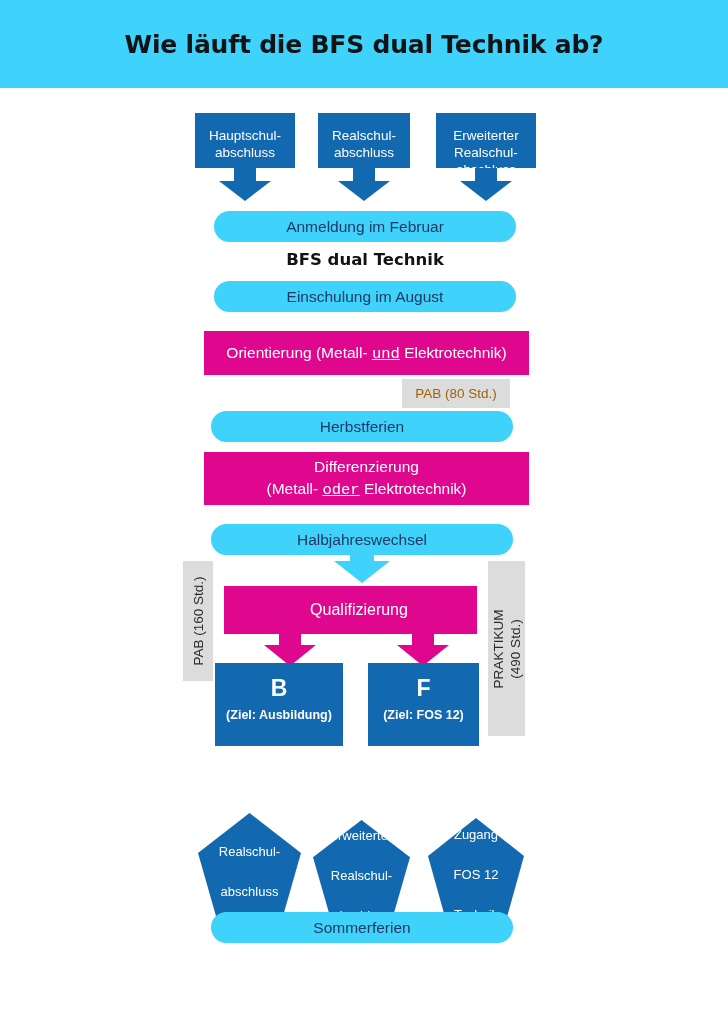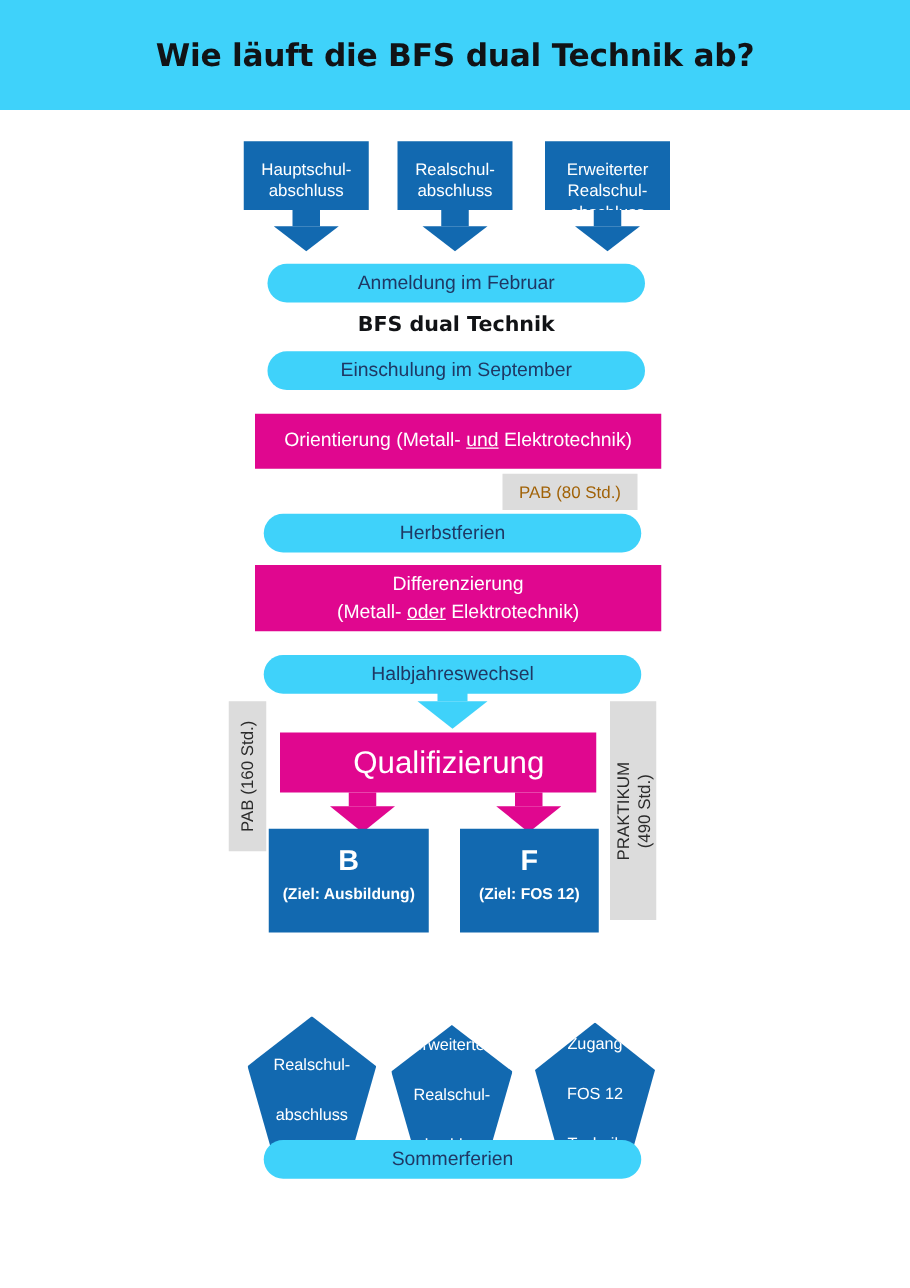--- a/index.html
+++ b/index.html
@@ -54,21 +54,21 @@
     box-sizing:border-box;
   }
 
   
   .mag{
     background:#E0078F;color:#ffffff;
     display:flex;align-items:center;justify-content:center;
     text-align:center;font-size:15.5px;line-height:22px;
     box-sizing:border-box;
   }
-  .mag u{text-decoration:underline;}
+  .mag u{text-decoration:underline;font-family:Liberation Mono, monospace;}
 
   
   .caption{
     color:#111316;font-weight:bold;text-align:center;
     font-family:"DejaVu Sans", sans-serif;
   }
 
   
   .grey{
     background:#DCDCDC;color:#a16207;
@@ -145,21 +145,21 @@
   </div>
   <div class="abs arr" style="left:436px;top:168px;width:100px;height:33px;">
     <div class="shaft" style="top:0;width:22px;height:13px;background:#1269B0;"></div>
     <div class="head" style="top:13px;border-left:26px solid transparent;border-right:26px solid transparent;border-top:20px solid #1269B0;"></div>
   </div>
 
   <div class="abs caption" style="left:190px;top:250px;width:350px;font-size:16.5px;">BFS dual Technik</div>
 
   <div class="abs pill" style="left:214px;top:211px;width:302px;height:31px;">Anmeldung im Februar</div>
 
-  <div class="abs pill" style="left:214px;top:281px;width:302px;height:31px;">Einschulung im September</div>
+  <div class="abs pill" style="left:214px;top:281px;width:302px;height:31px;">Einschulung im August</div>
 
   <div class="abs mag" style="left:204px;top:331px;width:325px;height:44px;">
     <div>
       <span>Orientierung (Metall- </span><u>und</u><span> Elektrotechnik)</span>
     </div>
   </div>
 
   <div class="abs grey" style="left:402px;top:379px;width:108px;height:29px;">PAB (80 Std.)</div>
 
   <div class="abs pill" style="left:211px;top:411px;width:302px;height:31px;">Herbstferien</div>
@@ -184,21 +184,21 @@
     <div class="rot"><span>PAB (160 Std.)</span></div>
   </div>
 
   <div class="grey-vert" style="left:488px;top:561px;width:37px;height:175px;">
     <div class="rot">
       <span>PRAKTIKUM</span><br>
       <span>(490 Std.)</span>
     </div>
   </div>
 
-  <div class="abs mag" style="left:224px;top:586px;width:253px;height:48px;font-size:25px;padding-left:17px;">Qualifizierung</div>
+  <div class="abs mag" style="left:224px;top:586px;width:253px;height:48px;font-size:16px;padding-left:17px;">Qualifizierung</div>
 
   <div class="abs arr" style="left:250px;top:634px;width:80px;height:32px;">
     <div class="shaft" style="top:0;width:22px;height:11px;background:#E0078F;"></div>
     <div class="head" style="top:11px;border-left:26px solid transparent;border-right:26px solid transparent;border-top:21px solid #E0078F;"></div>
   </div>
   <div class="abs arr" style="left:383px;top:634px;width:80px;height:32px;">
     <div class="shaft" style="top:0;width:22px;height:11px;background:#E0078F;"></div>
     <div class="head" style="top:11px;border-left:26px solid transparent;border-right:26px solid transparent;border-top:21px solid #E0078F;"></div>
   </div>
 

